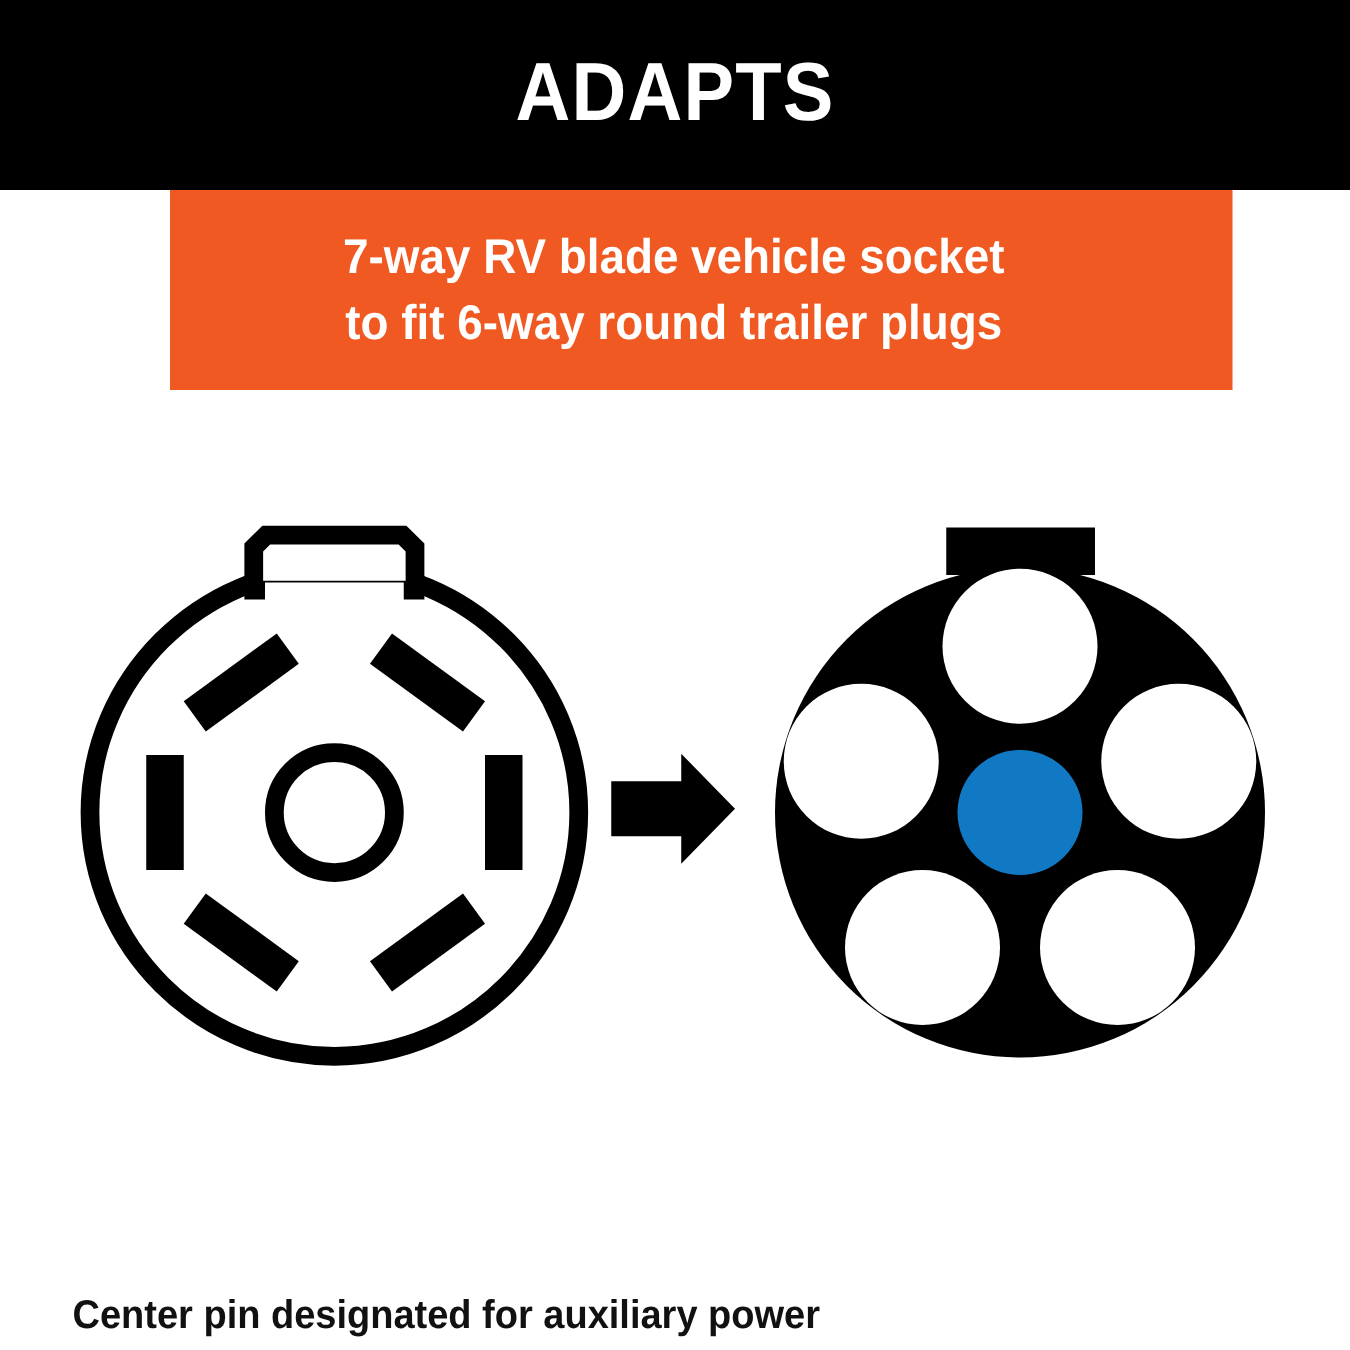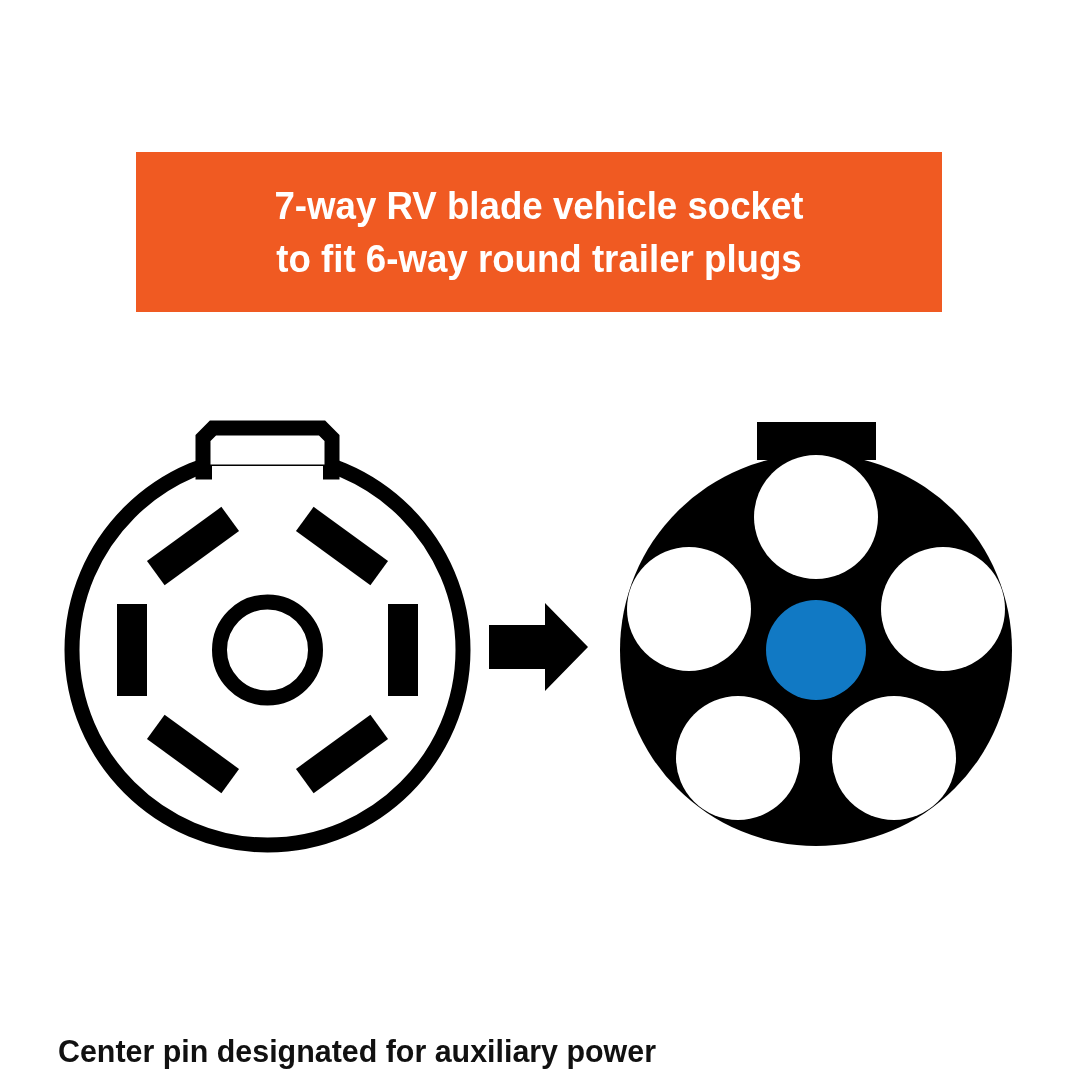--- a/index.html
+++ b/index.html
@@ -44,20 +44,21 @@
   }
 
   
   .banner {
     position: absolute;
     left: 136px;
     top: 152px;
     width: 806px;
     height: 160px;
     background: #f05a22;
+    padding-left: 44px;
   }
   .banner-text {
     position: absolute;
     left: 0;
     top: 27px;
     width: 806px;
     text-align: center;
     color: #ffffff;
     font-family: "Liberation Sans", sans-serif;
     font-weight: bold;
@@ -127,20 +128,23 @@
     font-size: 13px;
     font-weight: normal;
     line-height: 13px;
   }
 </style>
 </head>
 <body>
 
 <div id="page">
 
+  <div class="header-bar">
+    <div class="header-title">ADAPTS</div>
+  </div>
 
   <div class="banner">
     <div class="banner-text">
       <span class="banner-line">7-way RV blade vehicle socket</span>
       <span class="banner-line">to fit 6-way round trailer plugs</span>
     </div>
   </div>
 
   <div class="diagram-area">
     <svg class="diagram-svg" width="1080" height="500" viewBox="0 0 1080 500" xmlns="http://www.w3.org/2000/svg">

